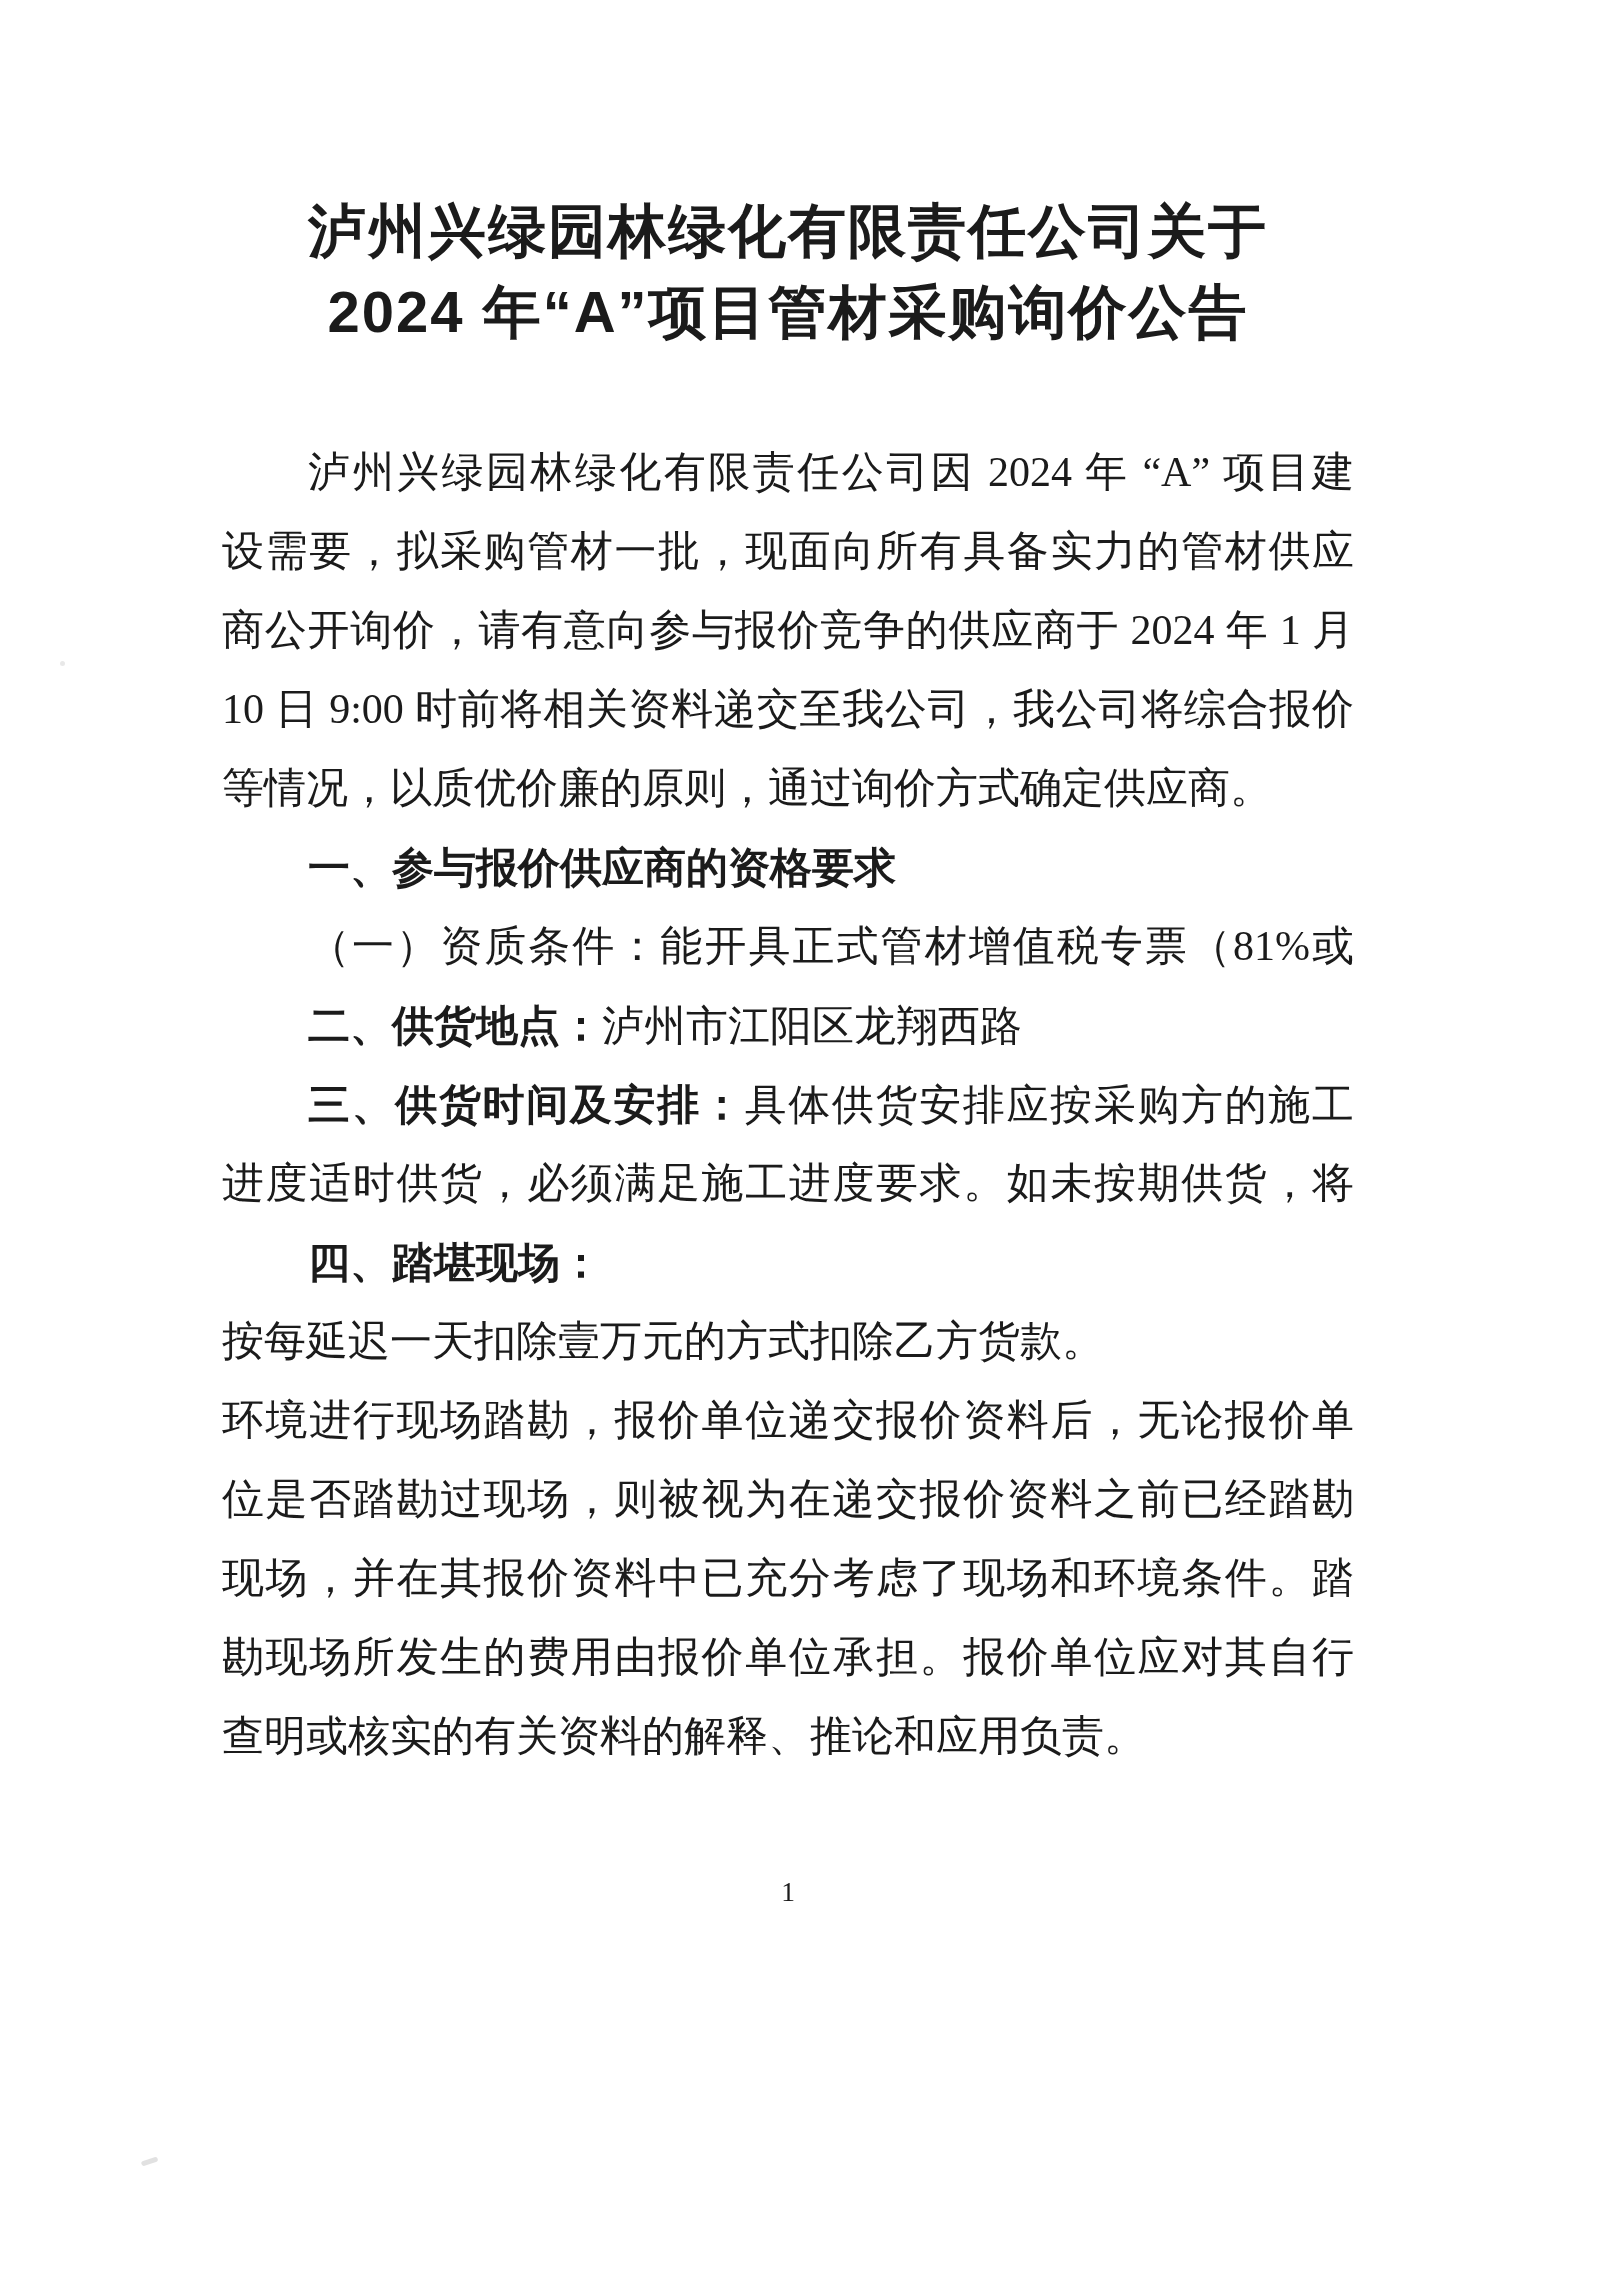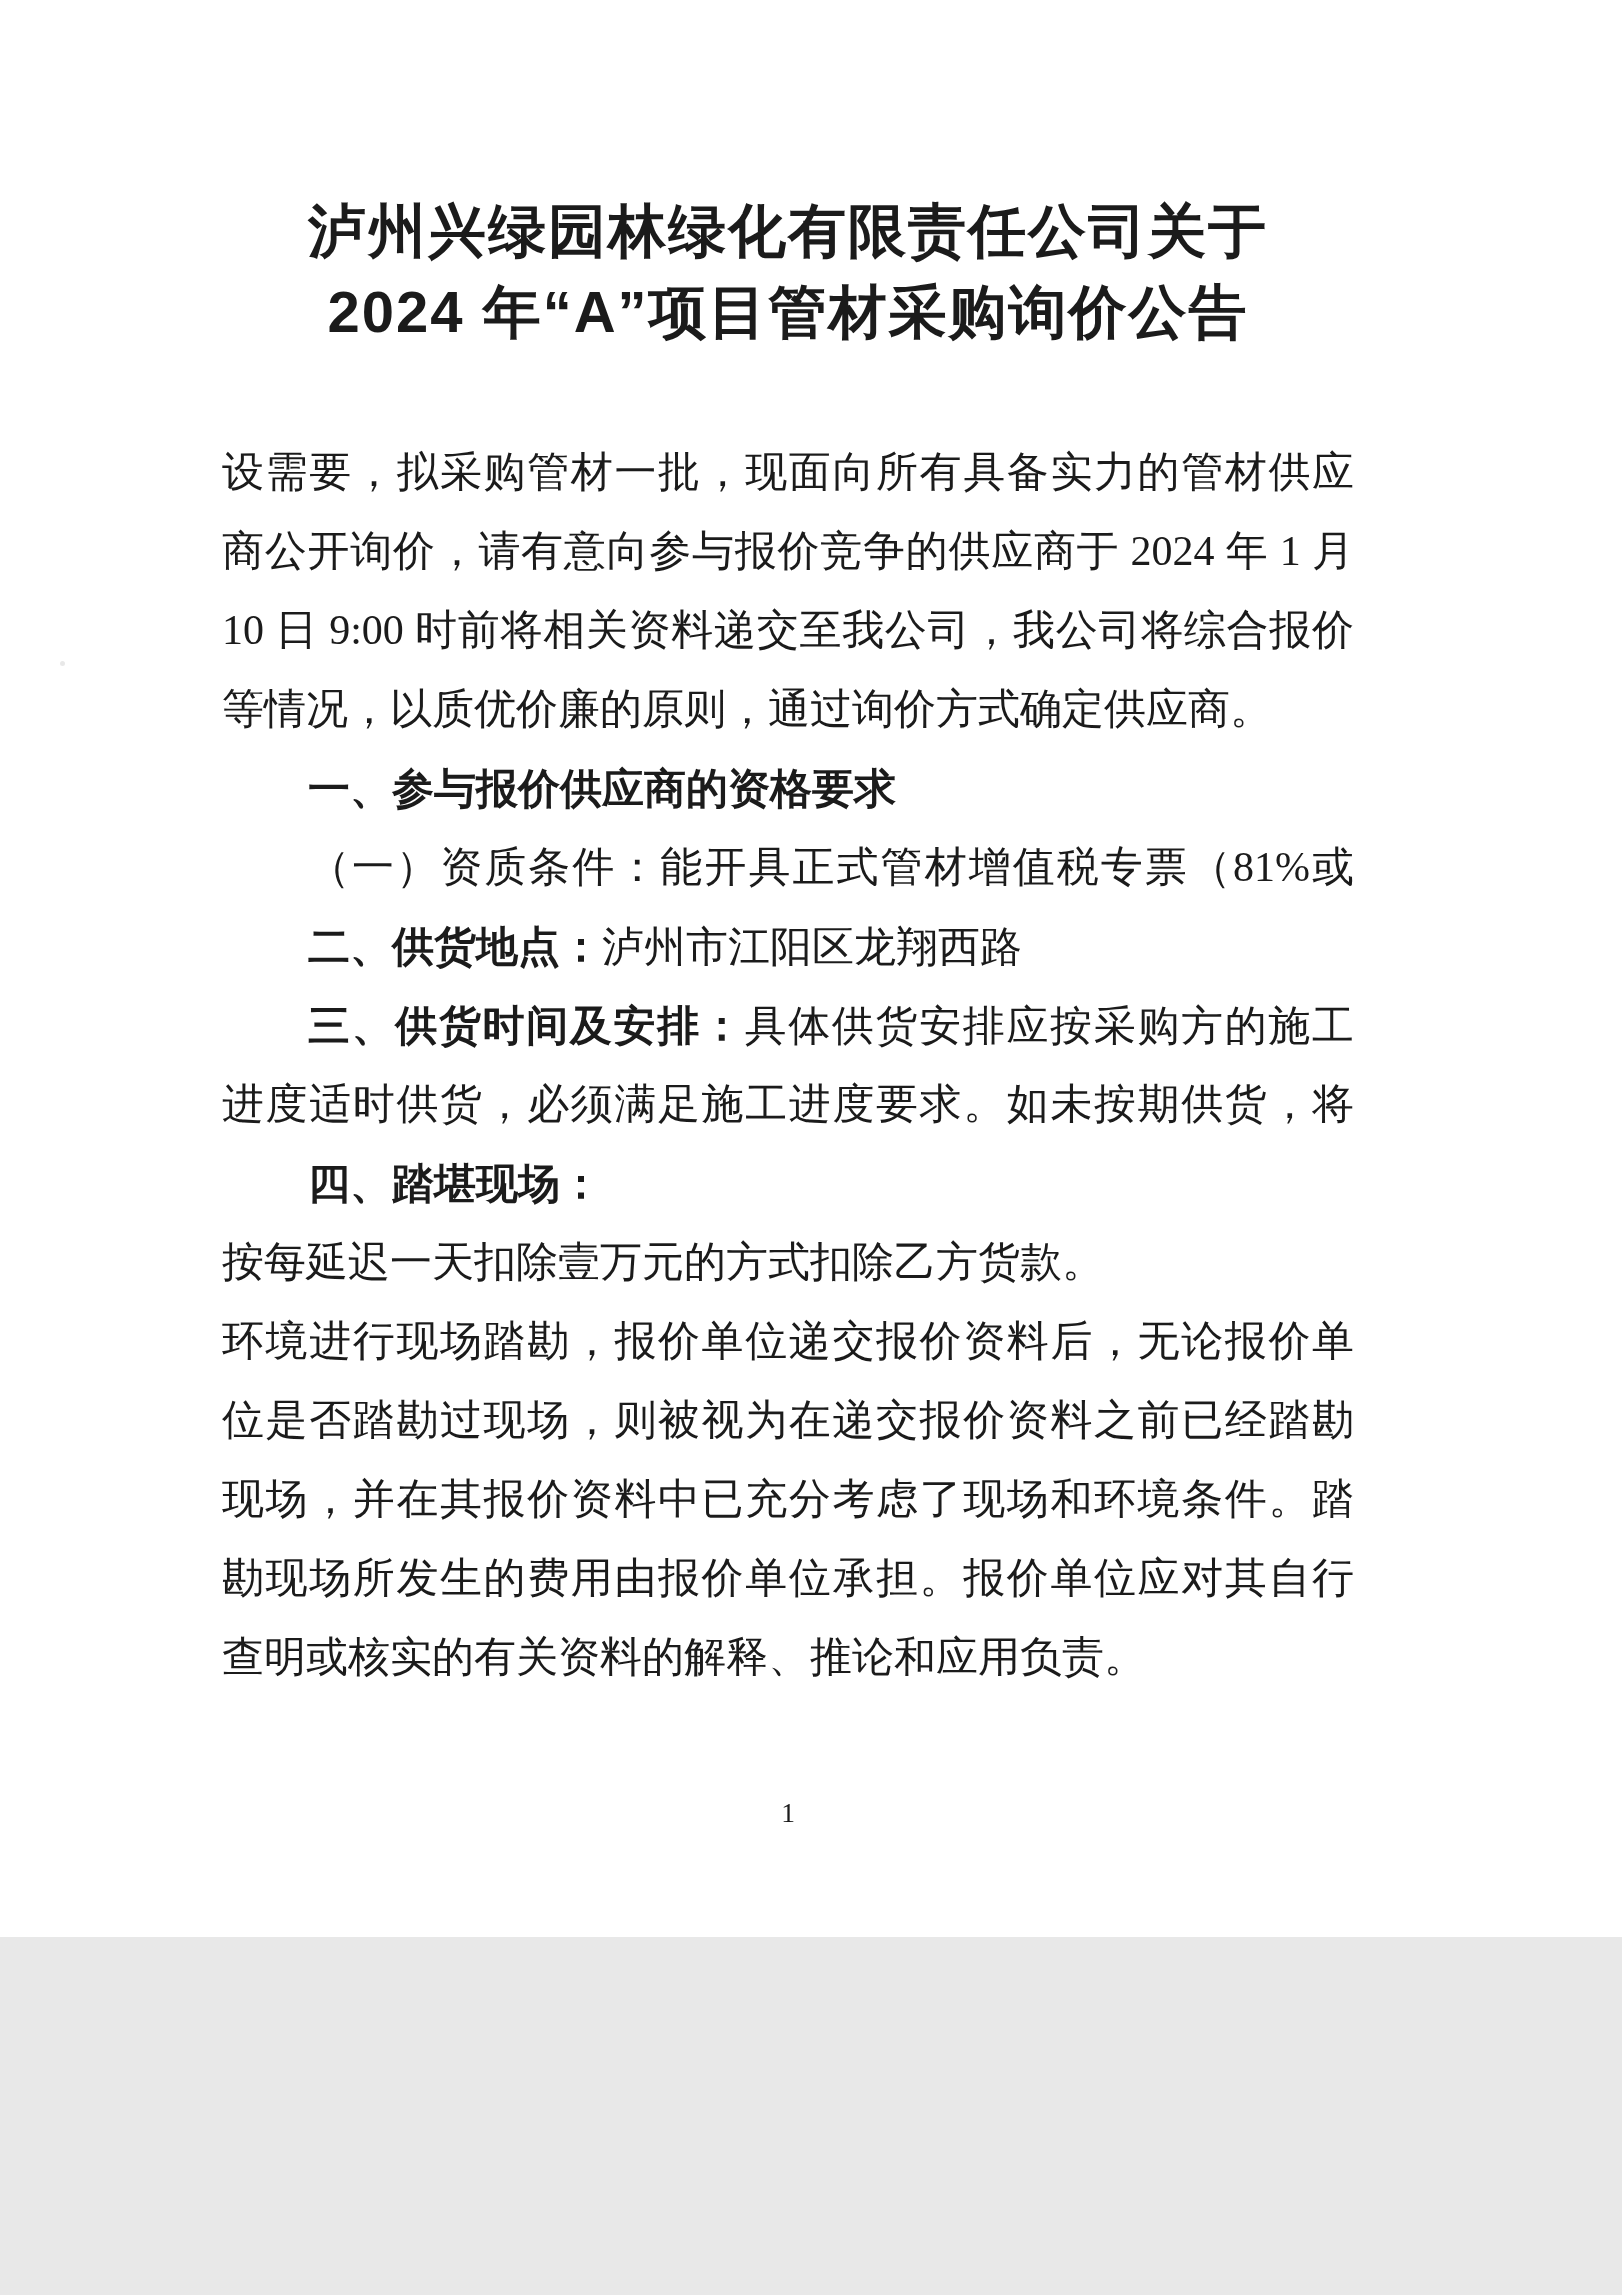--- a/index.html
+++ b/index.html
@@ -3,21 +3,21 @@
 <meta charset="utf-8">
 <style>
   html, body {
     margin: 0;
     padding: 0;
     background: #e8e8e8;
   }
   .page {
     position: relative;
     width: 1623px;
-    height: 1937px;
+    height: 2295px;
     background: #ffffff;
     overflow: hidden;
     font-family: "Liberation Serif", "DejaVu Serif", serif;
     color: #1b1b1b;
   }
   .title-block {
     padding-top: 190px;
     width: 1132px;
     margin-left: 222px;
     text-align: center;
@@ -86,20 +86,21 @@
 <body>
 
 <div class="page">
 
   <div class="title-block">
     <div class="title-line">泸州兴绿园林绿化有限责任公司关于</div>
     <div class="title-line">2024 年“A”项目管材采购询价公告</div>
   </div>
 
   <div class="doc-body">
+      <div class="line j ind"><span>泸州兴绿园林绿化有限责任公司因 2024 年 “A” 项目建</span></div>
       <div class="line j"><span>设需要，拟采购管材一批，现面向所有具备实力的管材供应</span></div>
       <div class="line j"><span>商公开询价，请有意向参与报价竞争的供应商于 2024 年 1 月</span></div>
       <div class="line j"><span>10 日 9:00 时前将相关资料递交至我公司，我公司将综合报价</span></div>
       <div class="line"><span>等情况，以质优价廉的原则，通过询价方式确定供应商。</span></div>
       <div class="line ind"><span class="hei">一、参与报价供应商的资格要求</span></div>
       <div class="line j ind"><span>（一）资质条件：能开具正式管材增值税专票（81%或</span></div>
       <div class="line ind"><span class="hei">二、供货地点：</span><span>泸州市江阳区龙翔西路</span></div>
       <div class="line j ind"><span class="hei">三、供货时间及安排：</span><span>具体供货安排应按采购方的施工</span></div>
       <div class="line j"><span>进度适时供货，必须满足施工进度要求。如未按期供货，将</span></div>
       <div class="line ind"><span class="hei">四、踏堪现场：</span></div>

